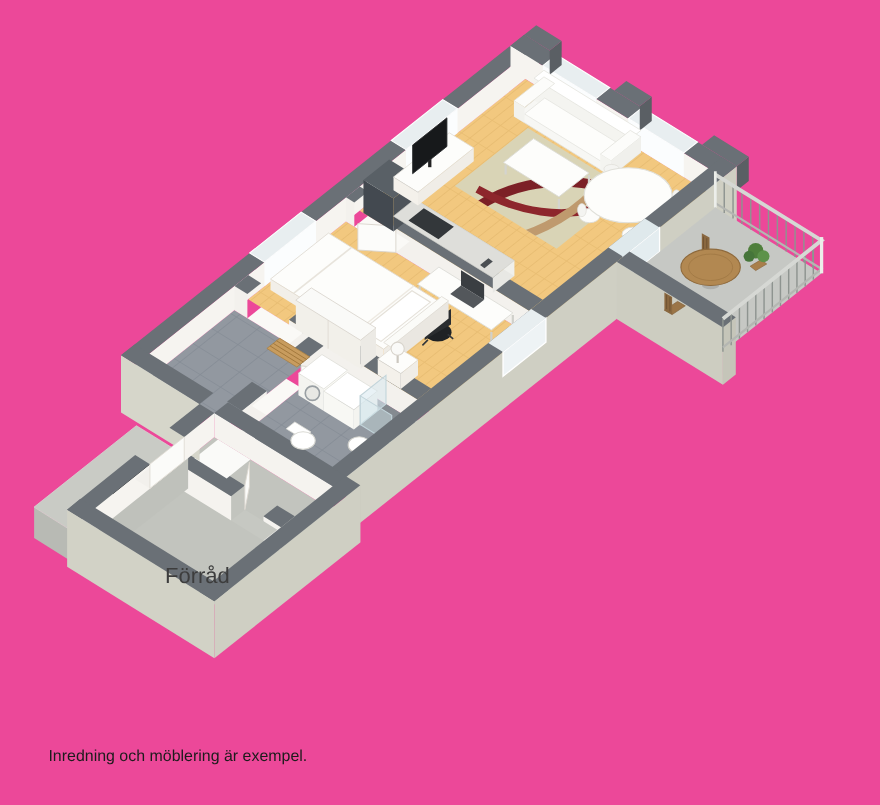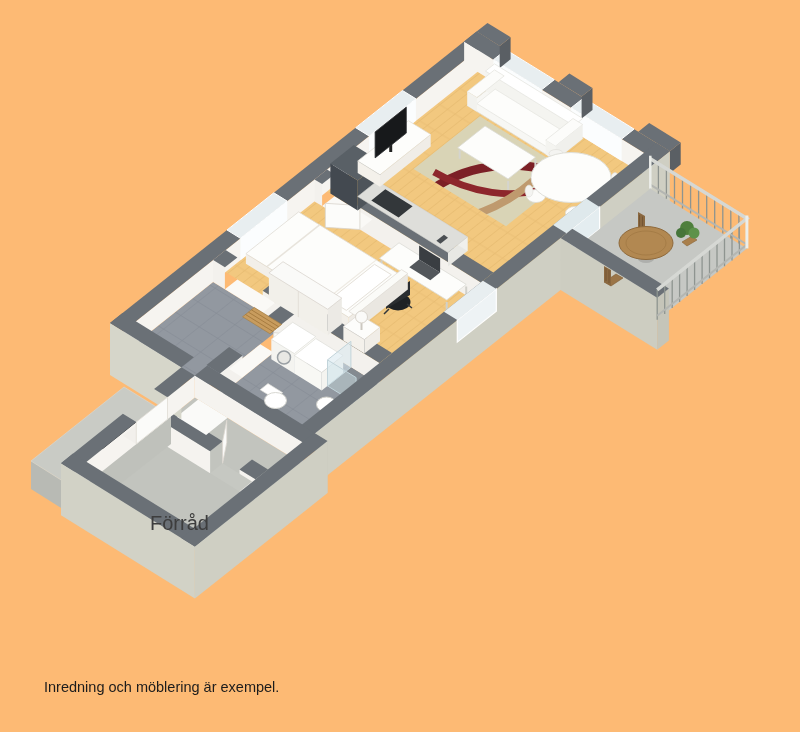--- a/index.html
+++ b/index.html
@@ -1,16 +1,16 @@
 <!DOCTYPE html>
 <html><head>
 <meta charset="utf-8">
 <style>
   html,body{margin:0;padding:0;background:#ffffff;}
-  .stage{position:relative;width:800px;height:732px;background:#fdba74;overflow:hidden;
+  .stage{position:relative;width:800px;height:732px;background:#ec4899;overflow:hidden;
          font-family:"Liberation Sans", sans-serif;}
   svg{display:block;}
   text{font-family:"Liberation Sans", sans-serif;}
   .storage-label{font-size:20px;fill:#3d3d3d;}
   .caption-label{font-size:14.5px;fill:#1c1c1c;}
 </style>
 </head>
 <body>
 
 <div class="stage">

